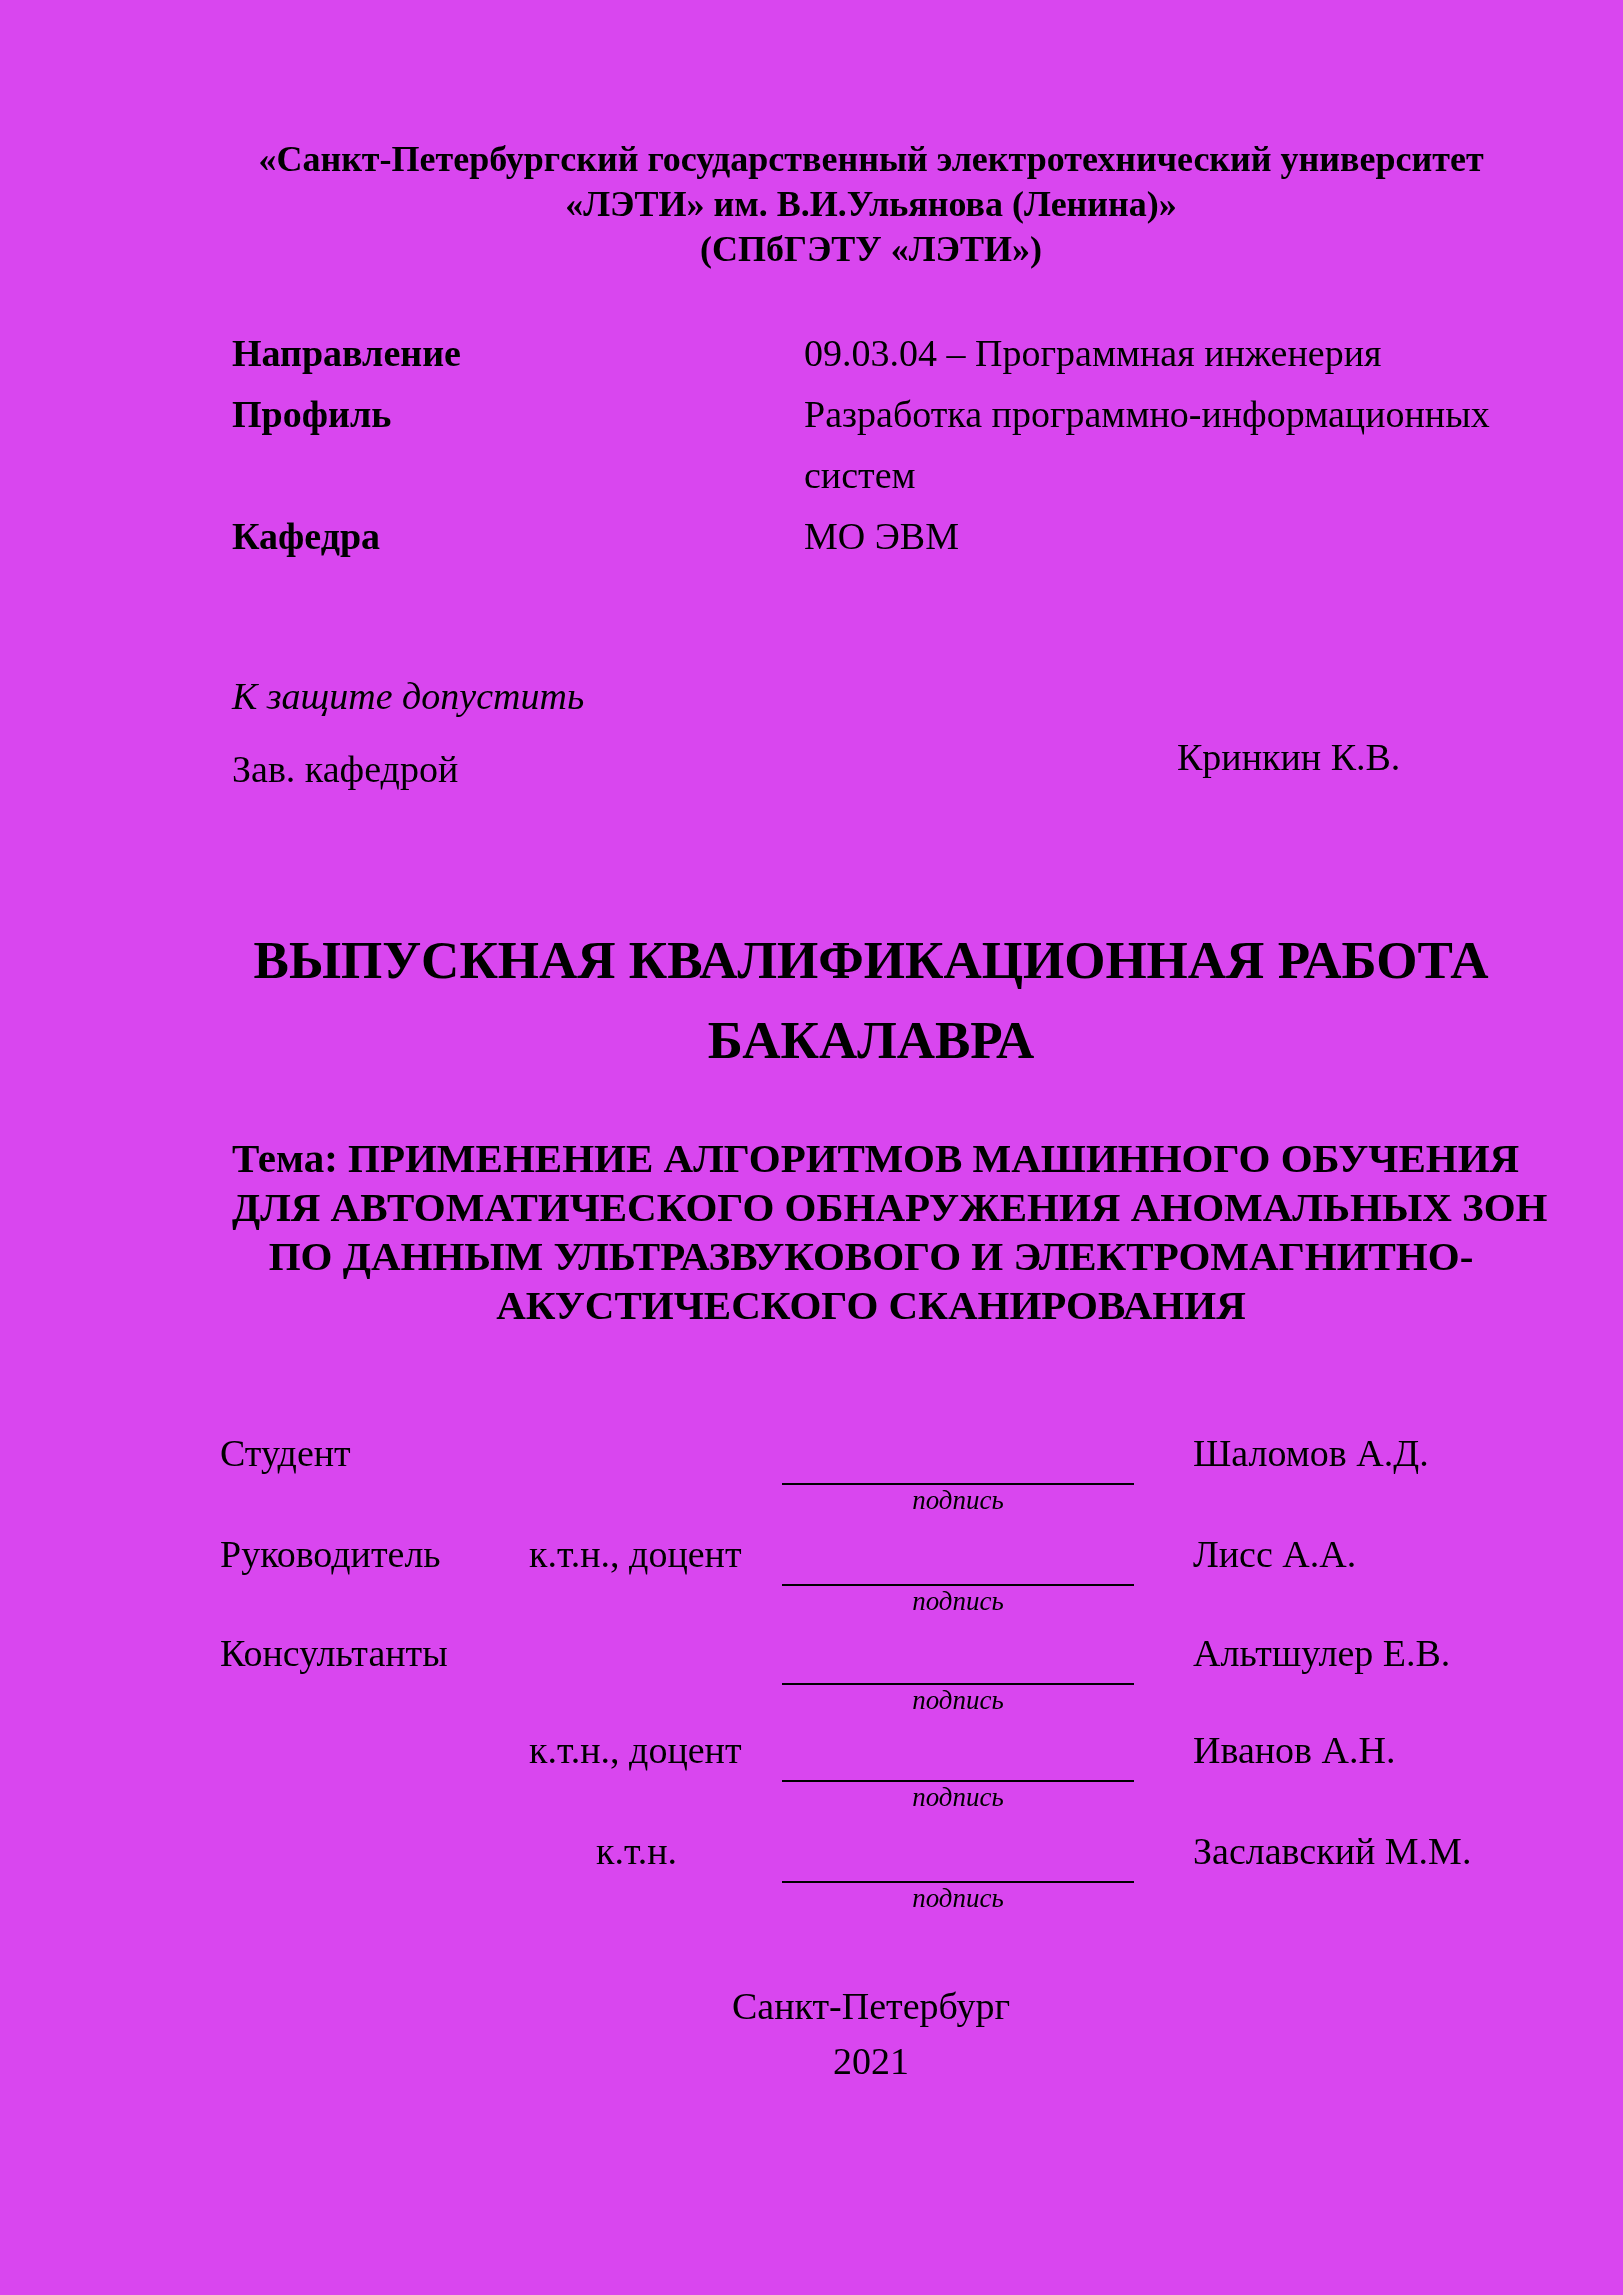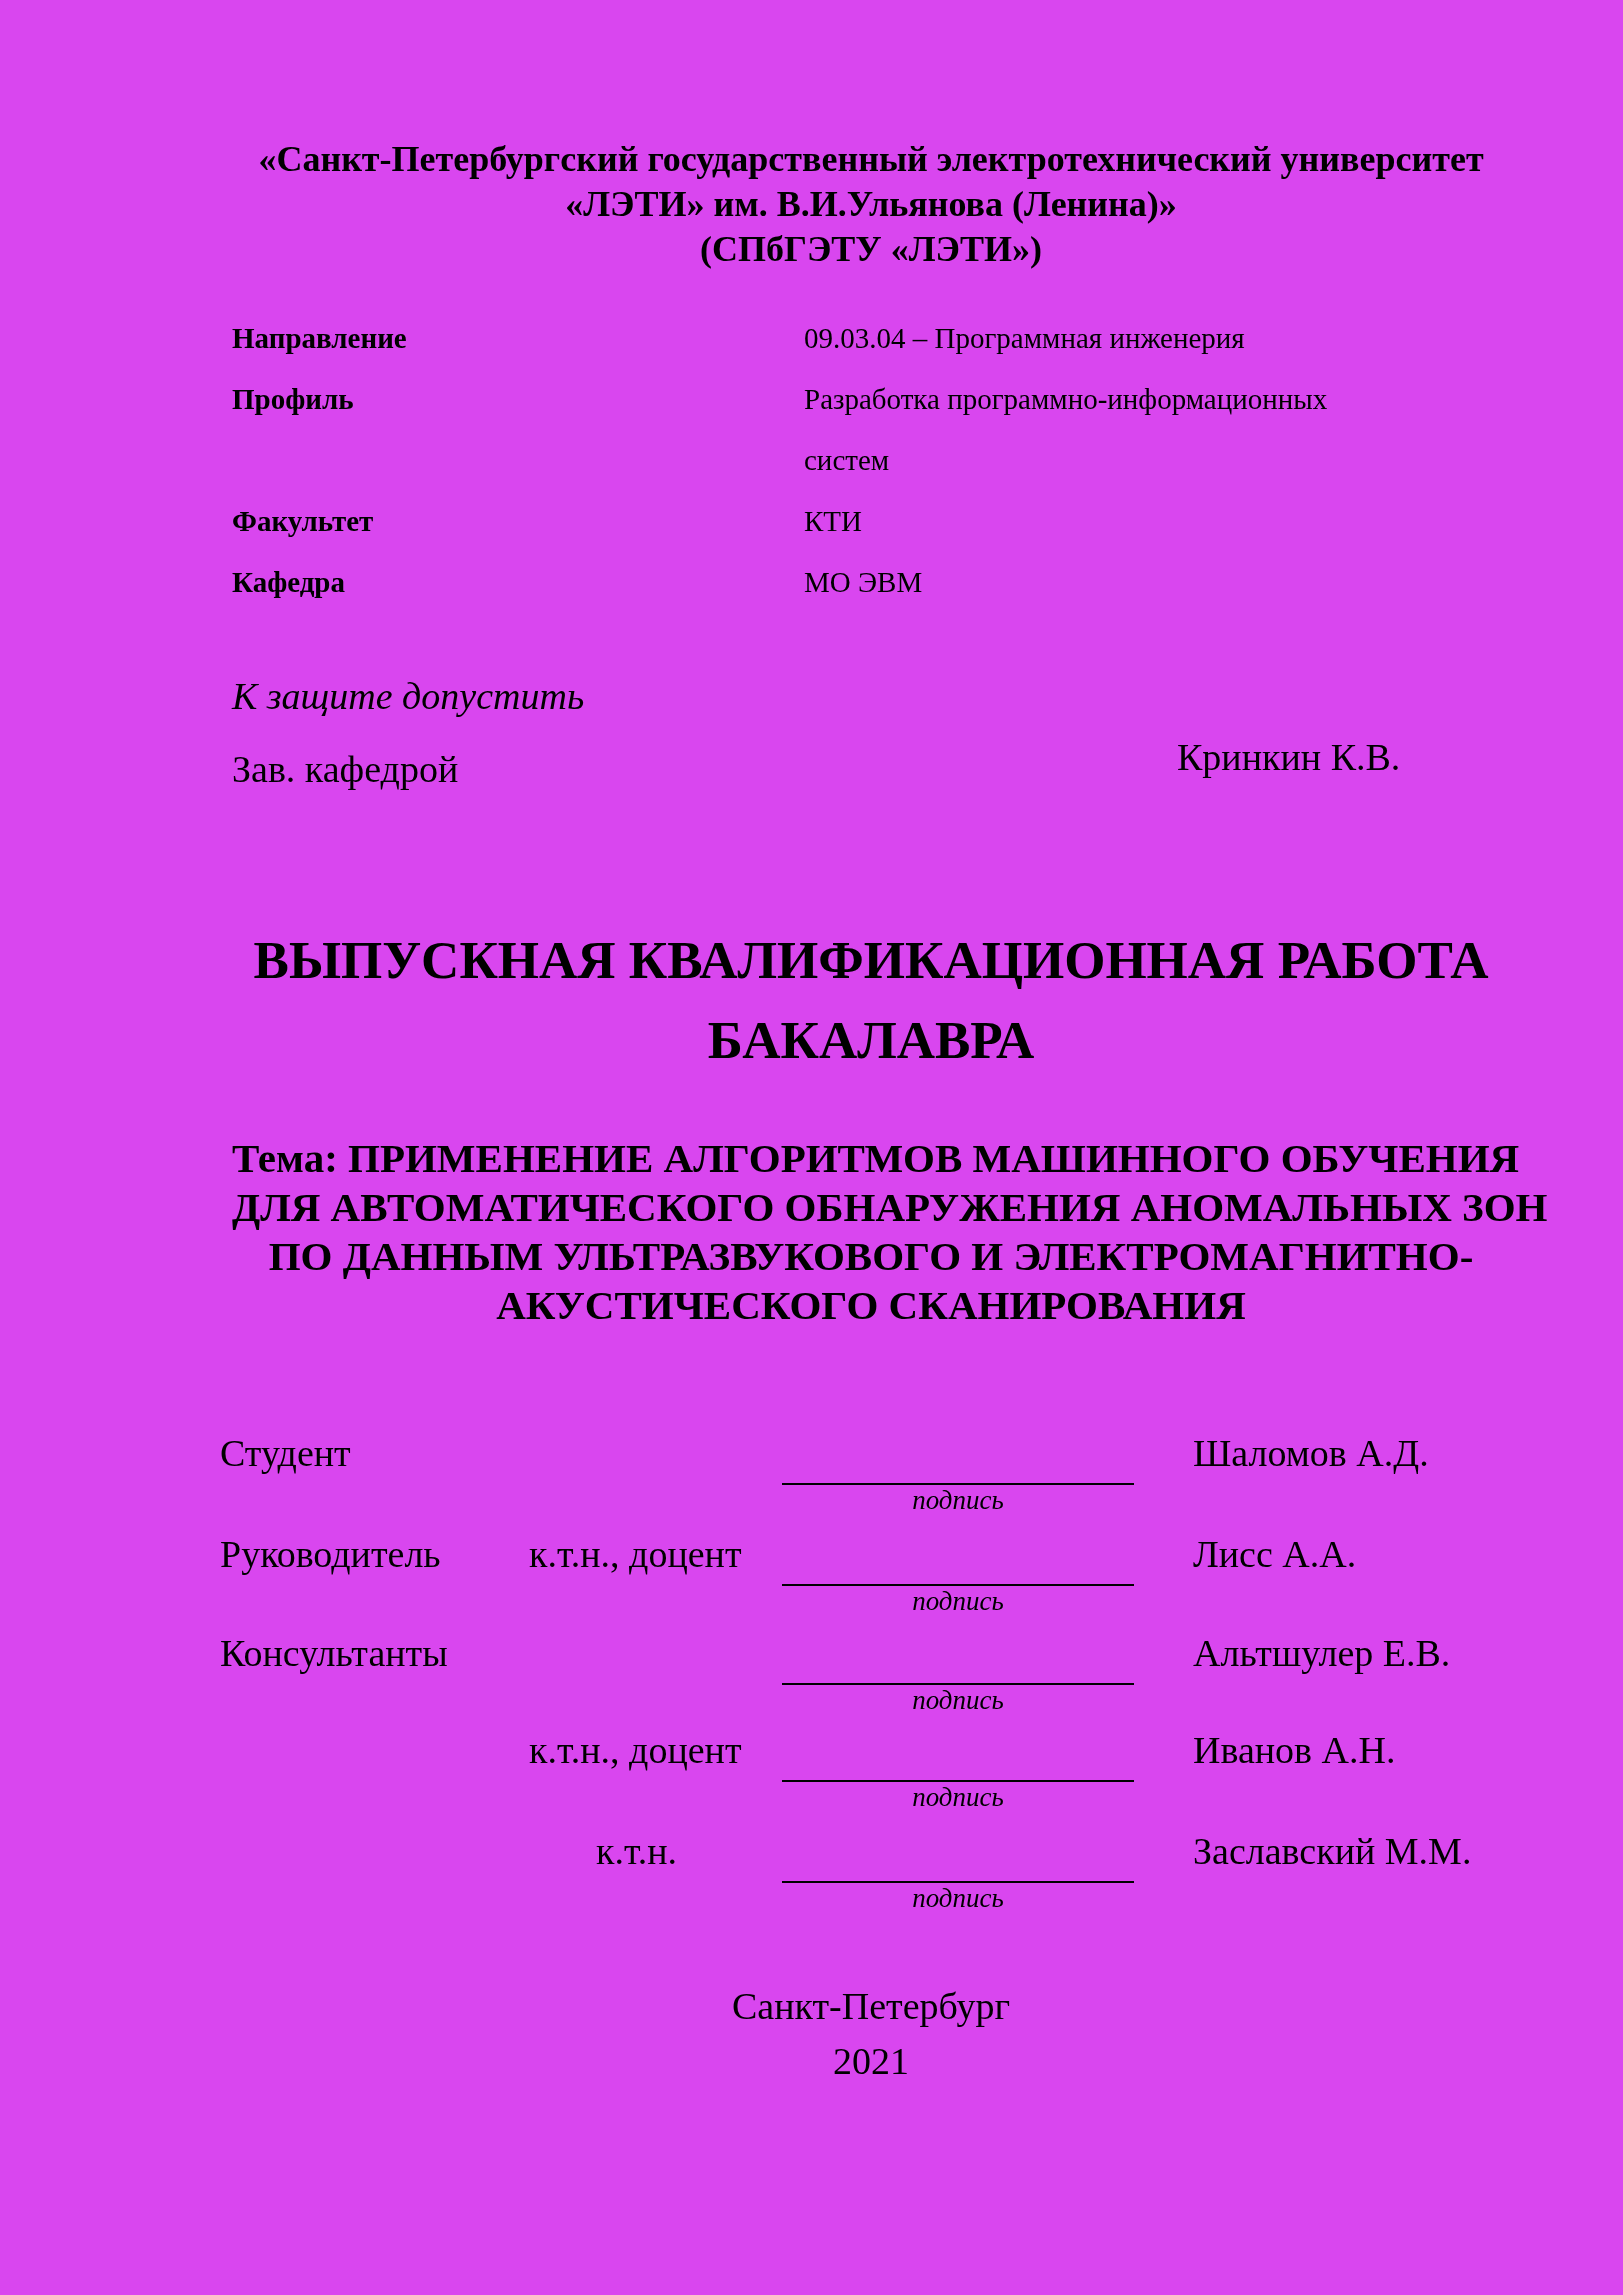--- a/index.html
+++ b/index.html
@@ -19,21 +19,21 @@
   .org-header {
     top: 137px;
     text-align: center;
     font-weight: bold;
     font-size: 36px;
     line-height: 45px;
   }
   .org-header div { white-space: nowrap; }
 
   
-  .fields { top: 308px; font-size: 29px; text-align: center; }
+  .fields { top: 323px; font-size: 38px; text-align: center; }
   .frow { position: relative; height: 61px; line-height: 61px; }
   .flabel { position: absolute; left: 0; font-weight: bold; white-space: nowrap; }
   .fvalue { position: absolute; left: 572px; white-space: nowrap; }
 
   
   .admit-note { top: 677px; font-size: 38px; line-height: 38px; font-style: italic; }
   .admit-row  { top: 738px; font-size: 38px; line-height: 38px; }
   .admit-role { position: absolute; left: 0; white-space: nowrap; margin-top: 12px; }
   .admit-name { position: absolute; left: 945px; white-space: nowrap; }
 
@@ -94,24 +94,20 @@
       <span class="fvalue">09.03.04 – Программная инженерия</span>
     </div>
     <div class="frow">
       <span class="flabel">Профиль</span>
       <span class="fvalue">Разработка программно-информационных</span>
     </div>
     <div class="frow">
       <span class="fvalue">систем</span>
     </div>
     <div class="frow">
-      <span class="flabel">Факультет</span>
-      <span class="fvalue">КТИ</span>
-    </div>
-    <div class="frow">
       <span class="flabel">Кафедра</span>
       <span class="fvalue">МО ЭВМ</span>
     </div>
   </div>
 
   <div class="content-col admit-note">К защите допустить</div>
 
   <div class="content-col admit-row">
     <span class="admit-role">Зав. кафедрой</span>
     <span class="admit-name">Кринкин К.В.</span>

